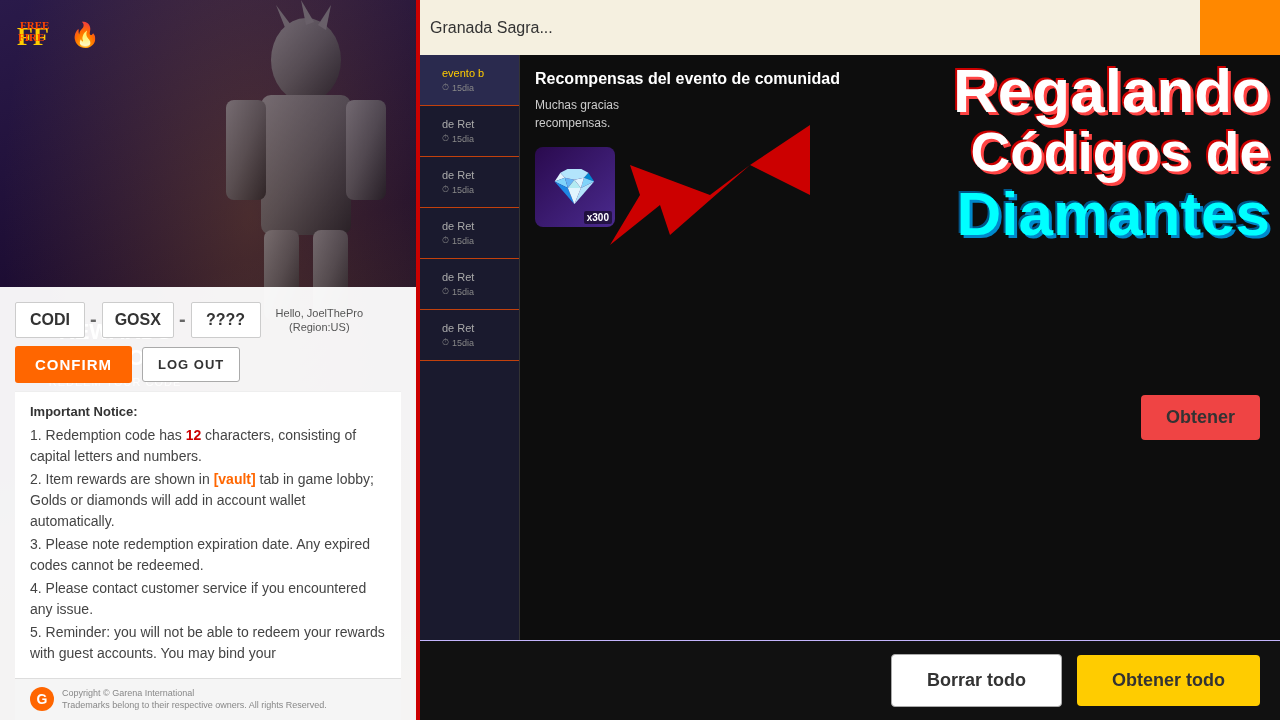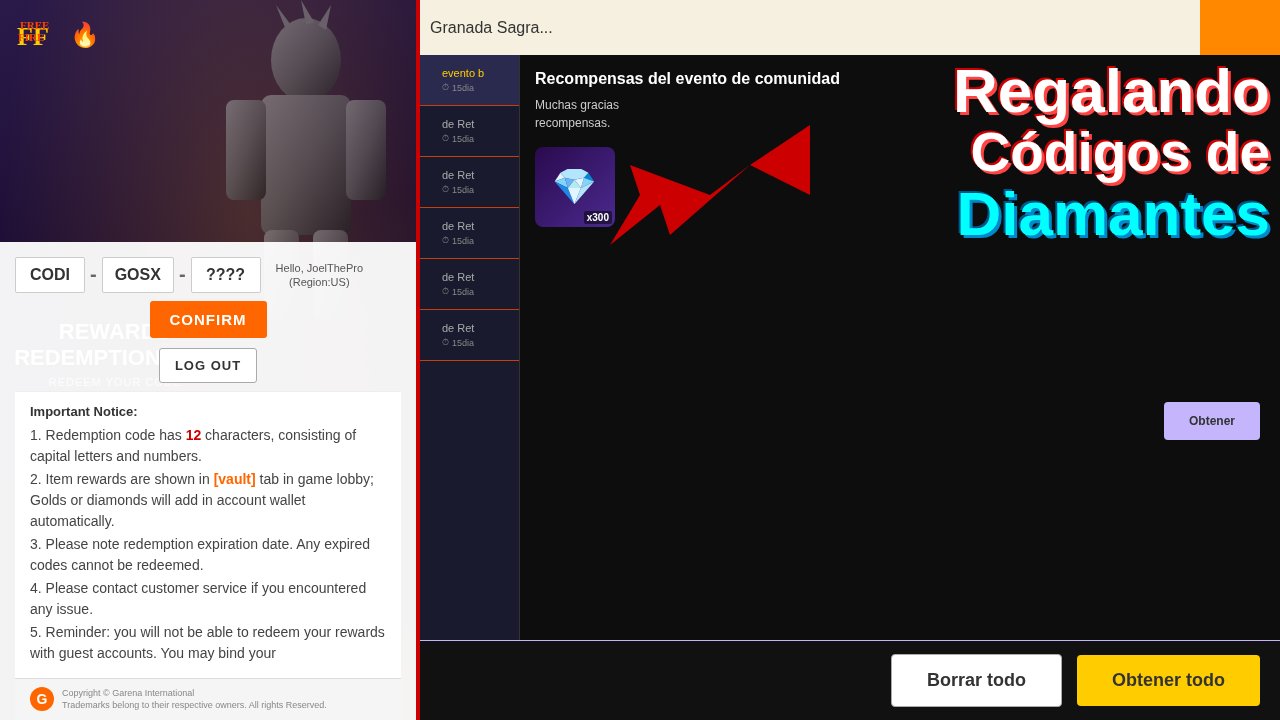--- a/index.html
+++ b/index.html
@@ -103,21 +103,20 @@
       text-align: center;
       margin-left: 10px;
       line-height: 1.3;
     }
 
     .action-row {
       display: flex;
       align-items: center;
       gap: 10px;
       margin-bottom: 8px;
-      flex-direction: column;
     }
 
     .confirm-btn {
       background: #ff6600;
       color: white;
       border: none;
       padding: 10px 20px;
       font-size: 15px;
       font-weight: bold;
       border-radius: 3px;
@@ -393,25 +392,25 @@
       color: #333;
       border: none;
       padding: 15px 35px;
       font-size: 18px;
       font-weight: bold;
       border-radius: 4px;
       cursor: pointer;
     }
 
     .btn-obtener {
-      background: #c4b5fd;
+      background: #ef4444;
       color: #333;
       border: none;
       padding: 12px 25px;
-      font-size: 12px;
+      font-size: 18px;
       font-weight: bold;
       border-radius: 4px;
       cursor: pointer;
       position: absolute;
       right: 20px;
       bottom: 200px;
     }
 
   </style>
 </head>

